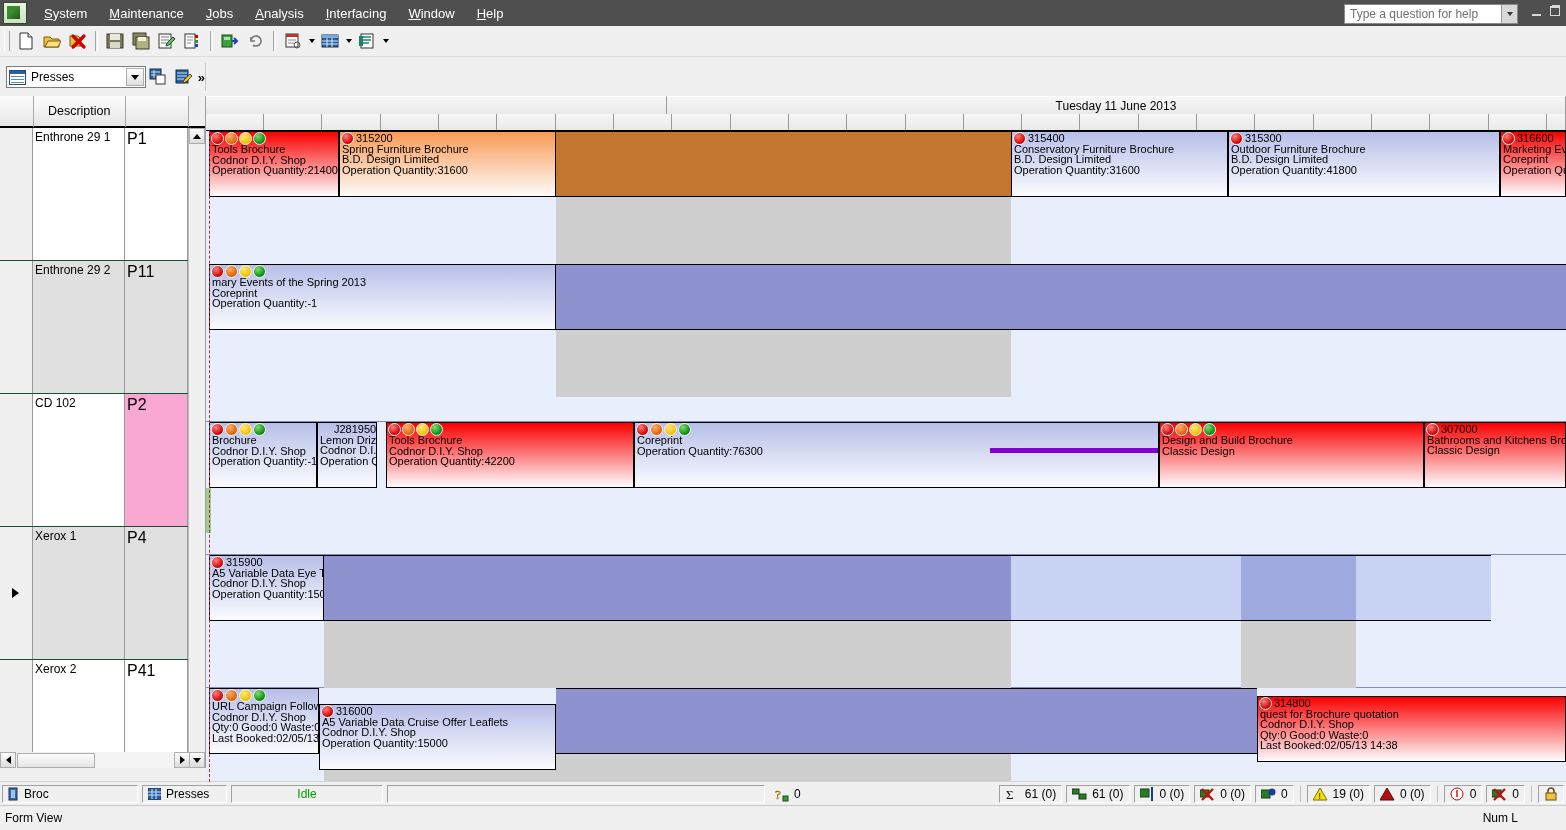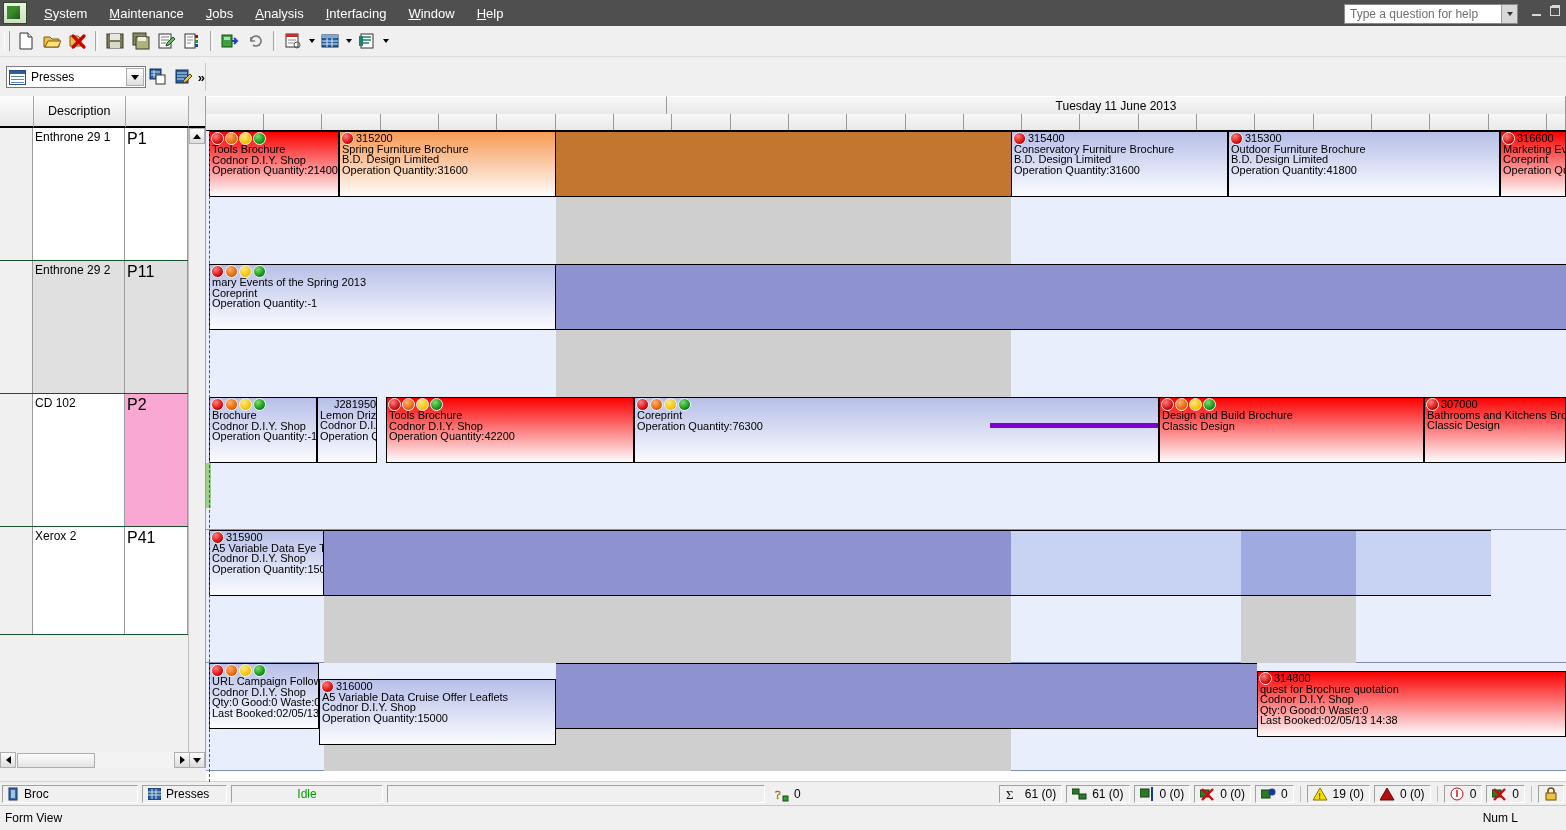--- a/index.html
+++ b/index.html
@@ -589,20 +589,27 @@
         <div class="grow" style="height: 133px;">
           <div class="gcell-sel"></div>
           <div class="gcell-desc" style="background:#e0e0e0">Enthrone 29 2</div>
           <div class="gcell-code" style="background:#e0e0e0">P11</div>
         </div>
         <div class="grow" style="height: 133px;">
           <div class="gcell-sel"></div>
           <div class="gcell-desc" style="background:#ffffff">CD 102</div>
           <div class="gcell-code" style="background:#f9a8d4">P2</div>
         </div>
+        <div class="grow" style="height: 133px;">
+          <div class="gcell-sel">
+            <div class="rowsel-arrow"></div>
+          </div>
+          <div class="gcell-desc" style="background:#e0e0e0">Xerox 1</div>
+          <div class="gcell-code" style="background:#e0e0e0">P4</div>
+        </div>
         <div class="grow" style="height: 108px;">
           <div class="gcell-sel"></div>
           <div class="gcell-desc" style="background:#ffffff">Xerox 2</div>
           <div class="gcell-code" style="background:#ffffff">P41</div>
         </div>
       </div>
 
     <div class="vscroll">
       <div class="vs-btn vs-up">
           <i></i>
@@ -713,21 +720,21 @@
               <div class="lamp lamp-r"></div>
             </div>
             <div class="ttext">
               <div class="tline" style="padding-left:14px">316600</div>
               <div class="tline">Marketing Eve</div>
               <div class="tline">Coreprint</div>
               <div class="tline">Operation Qu</div>
             </div>
           </div>
         </div>
-        <div class="glane" style="height: 133px; background: rgb(232, 238, 252); border-bottom: 1px solid rgb(127, 143, 181);">
+        <div class="glane" style="height: 158px; background: rgb(232, 238, 252); border-bottom: 1px solid rgb(127, 143, 181);">
           <div class="shade" style="left: 0px; width: 350px; top: 66px; height: 67px; background: rgb(232, 238, 252);"></div>
           <div class="shade" style="left: 350px; width: 455px; top: 66px; height: 67px; background: rgb(207, 207, 207);"></div>
           <div class="shade" style="left: 805px; width: 560px; top: 66px; height: 67px; background: rgb(232, 238, 252);"></div>
           <div style="position: absolute; left: 350px; width: 455px; top: 0px; height: 66px; background: rgb(142, 147, 208); border-top: 1px solid rgb(0, 0, 0); border-bottom: 1px solid rgb(0, 0, 0); box-sizing: border-box;"></div>
           <div style="position: absolute; left: 805px; width: 560px; top: 0px; height: 66px; background: rgb(142, 147, 208); border-top: 1px solid rgb(0, 0, 0); border-bottom: 1px solid rgb(0, 0, 0); box-sizing: border-box;"></div>
           <div class="task" style="left: 3px; width: 347px; top: 0px; height: 66px; background: linear-gradient(rgb(183, 191, 232), rgb(251, 252, 255));">
             <div class="lights">
               <div class="lamp lamp-r"></div>
               <div class="lamp lamp-o"></div>
               <div class="lamp lamp-y"></div>

